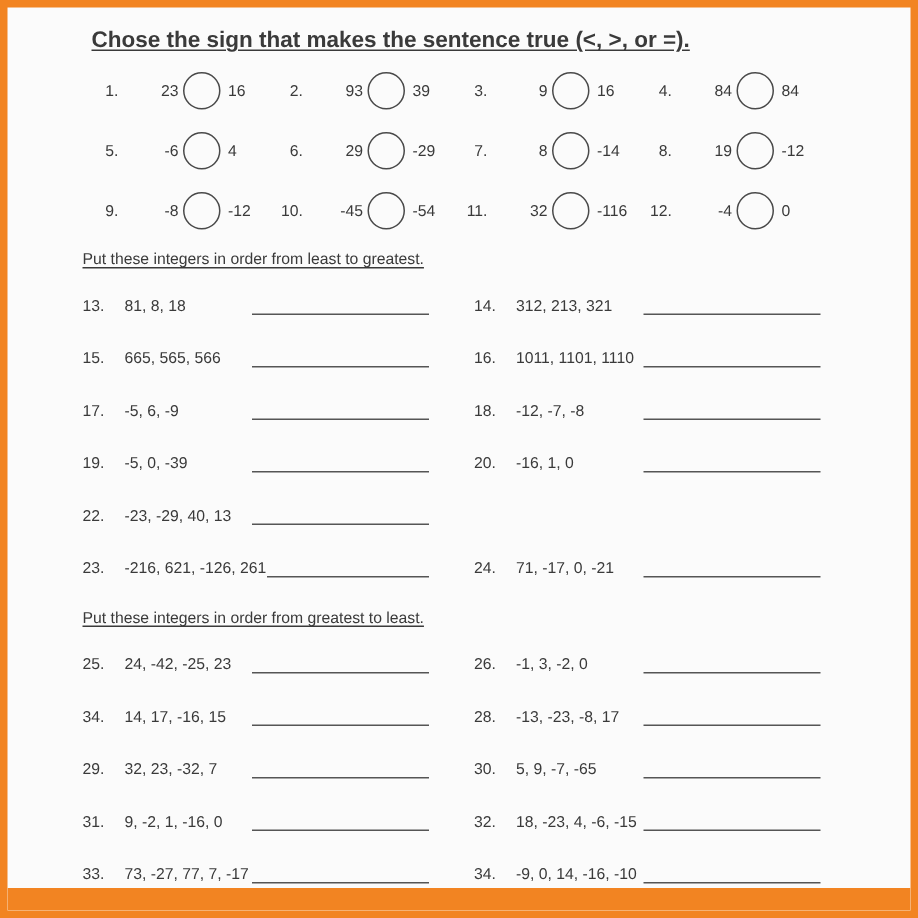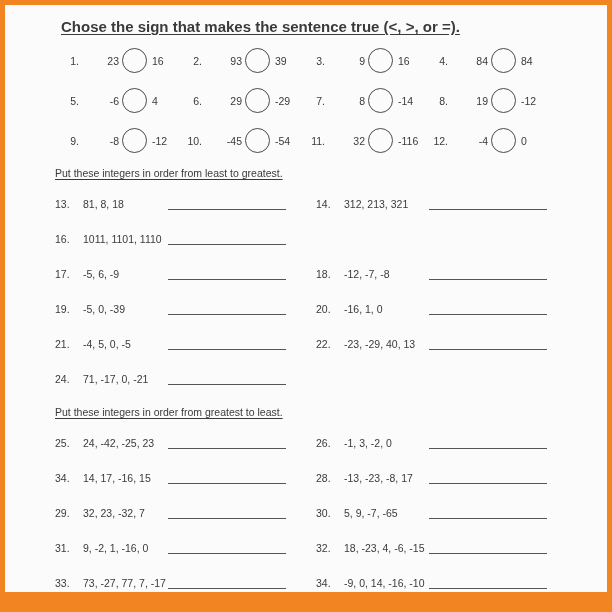--- a/index.html
+++ b/index.html
@@ -177,20 +177,25 @@
       <span class="blank"></span>
     </div>
     <div class="ocell">
       <span class="pnum">14.</span>
       <span class="vals">312, 213, 321</span>
       <span class="blank"></span>
     </div>
   </div>
   <div class="order-row">
     <div class="ocell">
+      <span class="pnum">15.</span>
+      <span class="vals">665, 565, 566</span>
+      <span class="blank"></span>
+    </div>
+    <div class="ocell">
       <span class="pnum">16.</span>
       <span class="vals">1011, 1101, 1110</span>
       <span class="blank"></span>
     </div>
   </div>
   <div class="order-row">
     <div class="ocell">
       <span class="pnum">17.</span>
       <span class="vals">-5, 6, -9</span>
       <span class="blank"></span>
@@ -208,32 +213,32 @@
       <span class="blank"></span>
     </div>
     <div class="ocell">
       <span class="pnum">20.</span>
       <span class="vals">-16, 1, 0</span>
       <span class="blank"></span>
     </div>
   </div>
   <div class="order-row">
     <div class="ocell">
-      <span class="pnum">21.</span>
-      <span class="vals">-4, 5, 0, -5</span>
-      <span class="blank"></span>
-    </div>
-    <div class="ocell">
       <span class="pnum">22.</span>
       <span class="vals">-23, -29, 40, 13</span>
       <span class="blank"></span>
     </div>
   </div>
   <div class="order-row">
     <div class="ocell">
+      <span class="pnum">23.</span>
+      <span class="vals">-216, 621, -126, 261</span>
+      <span class="blank"></span>
+    </div>
+    <div class="ocell">
       <span class="pnum">24.</span>
       <span class="vals">71, -17, 0, -21</span>
       <span class="blank"></span>
     </div>
   </div>
 
   <div class="sec-title">Put these integers in order from greatest to least.</div>
 
   <div class="order-row">
     <div class="ocell">

